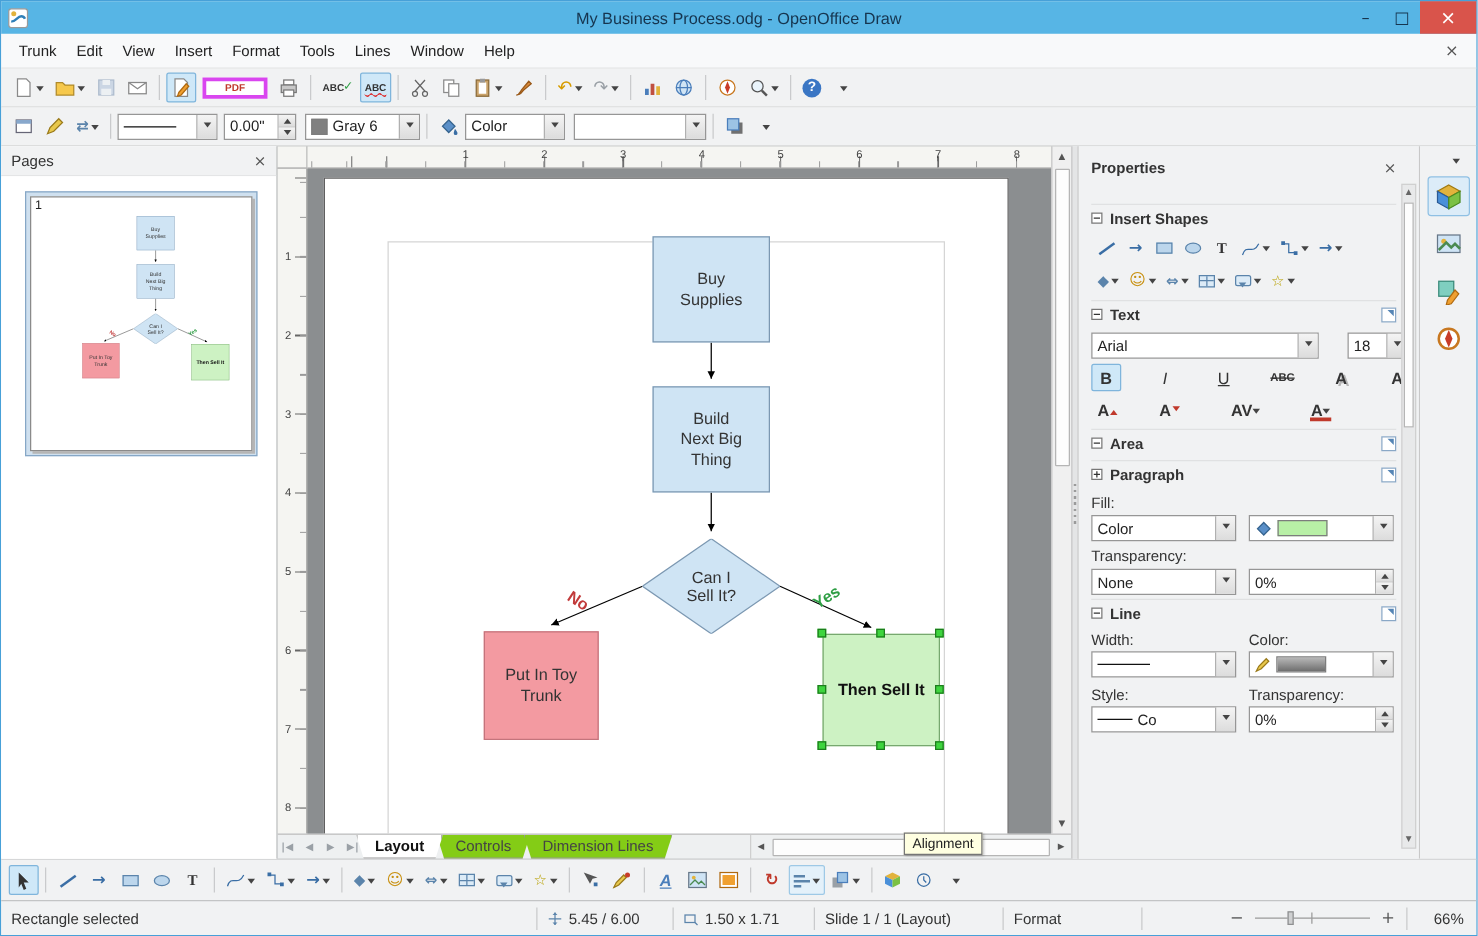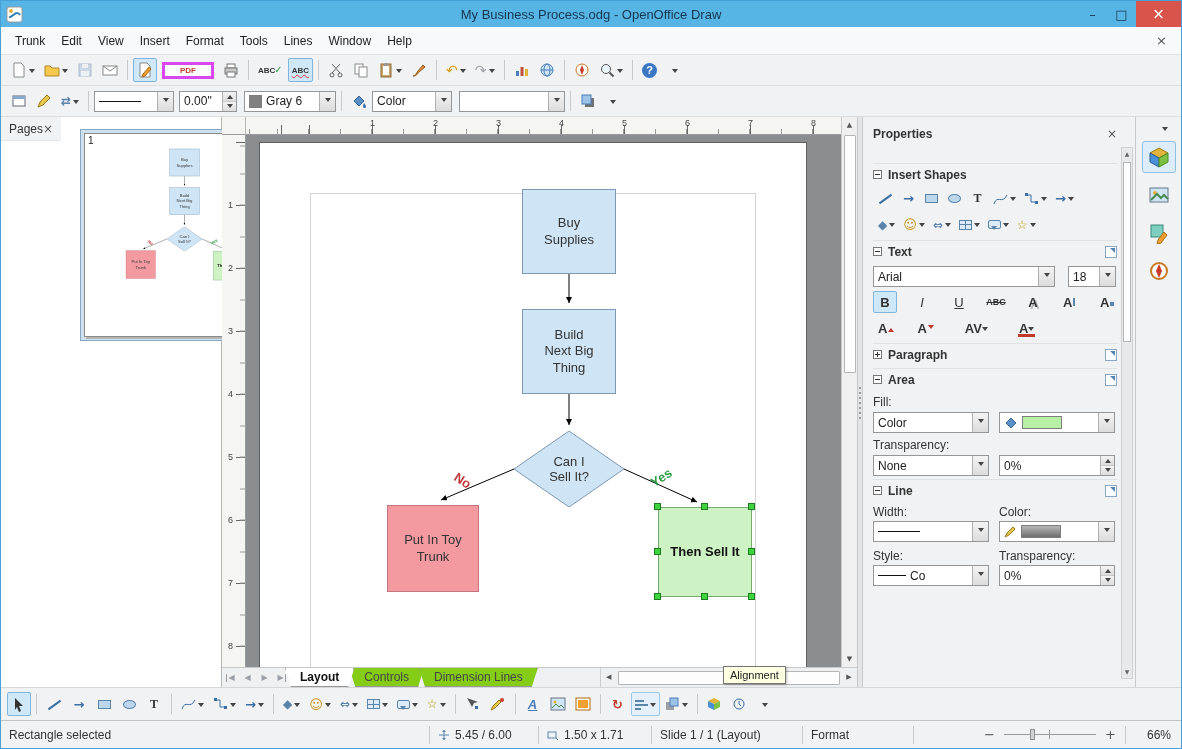--- a/index.html
+++ b/index.html
@@ -46,21 +46,21 @@
   .spin i+i{border-top:1px solid #c8c8c8}
   .tri-u{width:0;height:0;border:3px solid transparent;border-bottom:4px solid #444;margin-top:-2px}
   .tri-d{width:0;height:0;border:3px solid transparent;border-top:4px solid #444;margin-bottom:-2px}
   .swatch{width:13px;height:13px;border:1px solid #7d7d7d;flex:none}
   .linesample{width:42px;height:1px;background:#111;flex:none}
 
   
   .main{flex:1;display:flex;min-height:0}
 
   
-  .pages{width:221px;flex:none;background:#fff;border-right:1px solid #b4b6b8;display:flex;flex-direction:row}
+  .pages{width:221px;flex:none;background:#fff;border-right:1px solid #b4b6b8;display:flex;flex-direction:column}
   .pages-head{height:24px;background:#f1f2f3;display:flex;align-items:center;padding:0 8px;color:#333;border-bottom:1px solid #e4e5e6}
   .pages-head .x{margin-left:auto;color:#555;font-size:12px}
   .pages-body{flex:1;position:relative;background:#fff}
   .thumb{position:absolute;left:19px;top:12px;width:186px;height:212px;border:1px solid #86a7c6;background:#cfe0ef;padding:3px}
   .thumb-page{width:100%;height:100%;background:#fff;border:1px solid #8a8a8a;box-shadow:2px 2px 0 #b5b5b5;position:relative;overflow:hidden}
   .pgnum{position:absolute;left:3px;top:1px;font-size:10px;color:#222;z-index:5}
   .mini{position:absolute;inset:0;overflow:hidden}
   .mini-scale{width:548px;height:620px;transform:scale(0.322);transform-origin:0 0}
 
   
@@ -114,21 +114,21 @@
   .props-head .x{margin-left:auto;color:#555;font-size:12px}
   .sec-head{display:flex;align-items:center;gap:6px;height:22px;border-top:1px solid #e0e1e2;margin-top:3px}
   .sec-title{font-weight:bold;color:#333;font-size:12px}
   .cb{width:9px;height:9px;border:1px solid #767676;background:#fff;position:relative;flex:none}
   .cb::before{content:"";position:absolute;left:1px;right:1px;top:3px;height:1px;background:#333}
   .cb.plus::after{content:"";position:absolute;top:1px;bottom:1px;left:3px;width:1px;background:#333}
   .launch{margin-left:auto;width:12px;height:12px;border:1px solid #8aa8c6;background:#fff;position:relative;flex:none}
   .launch::after{content:"";position:absolute;right:1px;top:1px;width:0;height:0;border-top:5px solid #5585b5;border-left:5px solid transparent}
   .shape-row{display:flex;align-items:center;gap:2px;padding:3px 0 2px 2px}
   .sm{height:21px;min-width:21px;padding:0 2px;display:inline-flex;align-items:center;justify-content:center;gap:2px;border:1px solid transparent;border-radius:2px}
-  .prow{display:flex;gap:13px;margin:4px 0}
+  .prow{display:flex;gap:23px;margin:4px 0}
   .plabel{font-size:12px;color:#333;margin-top:5px}
   .grid2{display:grid;grid-template-columns:116px 116px;column-gap:10px;row-gap:2px;align-items:center}
   .fmt{height:22px;min-width:24px;padding:0 4px;display:inline-flex;align-items:center;justify-content:center;border:1px solid transparent;border-radius:2px;font-size:13px;color:#333}
   .fmt.on{background:#cfe8f8;border-color:#7fb5dc}
   .bold{font-weight:bold}.ital{font-style:italic}.unders{text-decoration:underline}
   .strike{text-decoration:line-through;font-size:9px;font-weight:bold}
   .shadowa{text-shadow:2px 2px 0 #b5b5b5;font-weight:bold}
   .redmark{position:relative}
   .redmark::after{content:"";position:absolute;left:3px;right:3px;bottom:1px;height:3px;background:#c0392b}
   .tinytri-u{width:0;height:0;border:3px solid transparent;border-bottom:4px solid #c0392b;margin-left:1px}
@@ -698,28 +698,28 @@
             <span class="bold">AV</span>
             <i class="car"></i>
           </span>
         <span class="fmt redmark" style="margin-left:8px">
             <span class="bold">A</span>
             <i class="car"></i>
           </span>
       </div>
 
       <div class="sec-head">
+        <i class="cb"></i>
+        <span class="sec-title">Area</span>
+        <i class="launch"></i>
+      </div>
+
+      <div class="sec-head">
         <i class="cb plus"></i>
         <span class="sec-title">Paragraph</span>
-        <i class="launch"></i>
-      </div>
-
-      <div class="sec-head">
-        <i class="cb"></i>
-        <span class="sec-title">Area</span>
         <i class="launch"></i>
       </div>
       <div class="plabel">Fill:</div>
       <div class="grid2" style="margin-top:3px">
         <div class="combo">
             <span>Color</span>
             <span class="dd">
               <i class="car"></i>
             </span>
           </div>

